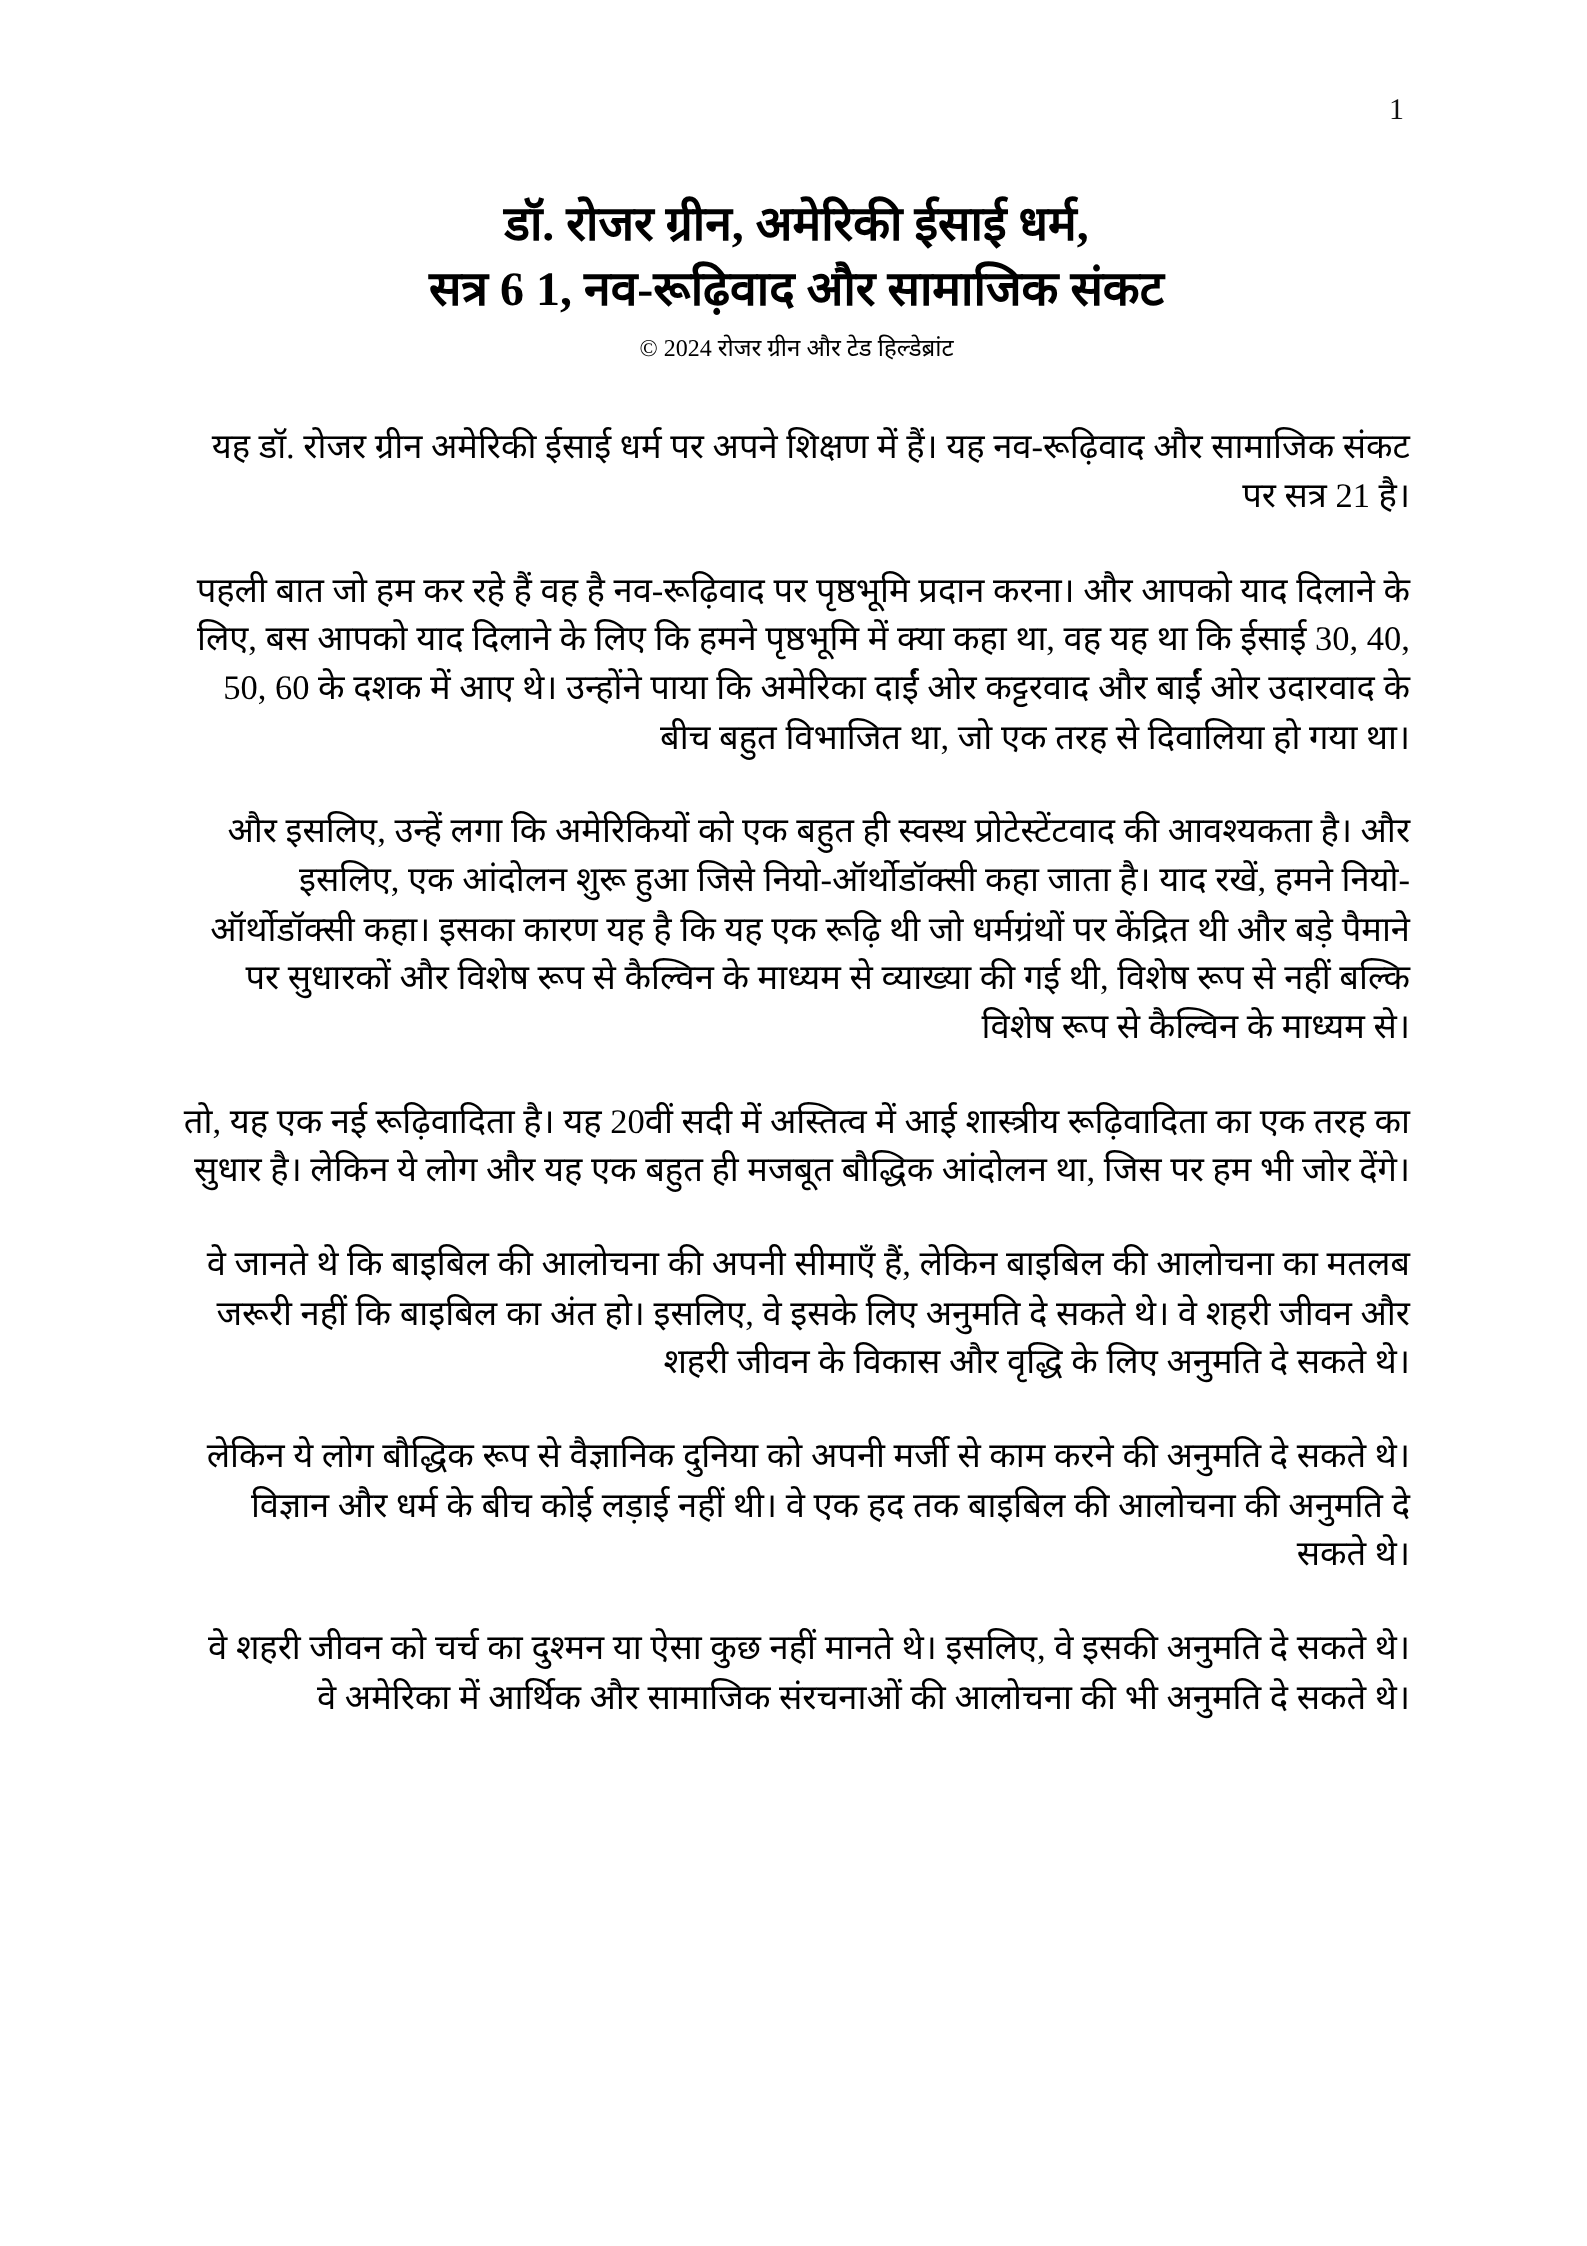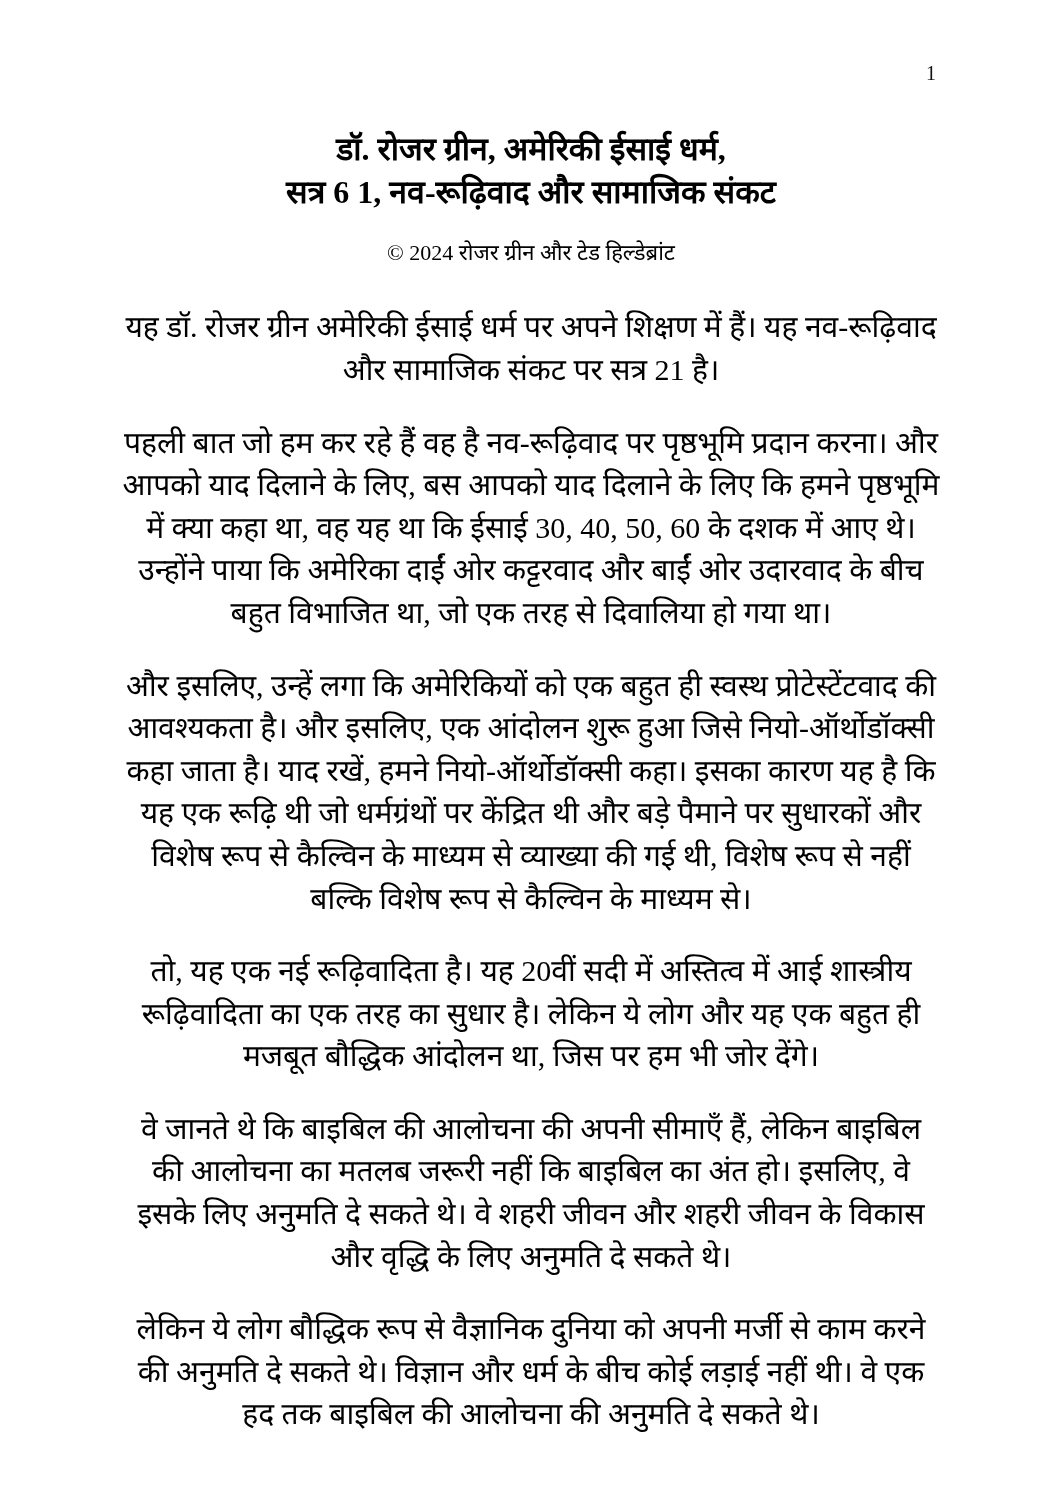--- a/index.html
+++ b/index.html
@@ -26,33 +26,33 @@
     position: absolute;
     top: 128px;
     left: 122px;
     width: 818px;
   }
   .doc-title {
     text-align: center;
     font-weight: bold;
     font-size: 32px;
     line-height: 1.35;
-    margin-bottom: 22px;
+    margin-bottom: 6px;
   }
   .doc-title .title-line { display: block; }
   .copyright {
     text-align: center;
-    font-size: 22px;
+    font-size: 16px;
     margin-bottom: 40px;
   }
   .body-text p {
-    font-size: 30px;
+    font-size: 23px;
     line-height: 1.42;
     margin-bottom: 30px;
-    text-align: center;
+    text-align: right;
   }
 </style>
 </head>
 <body>
 
 <div class="page">
 
   <span class="page-number">1</span>
 
   <div class="content">
@@ -64,16 +64,17 @@
 
     <div class="copyright">© 2024 रोजर ग्रीन और टेड हिल्डेब्रांट</div>
 
     <div class="body-text">
       <p>यह डॉ. रोजर ग्रीन अमेरिकी ईसाई धर्म पर अपने शिक्षण में हैं। यह नव-रूढ़िवाद और सामाजिक संकट पर सत्र 21 है।</p>
       <p>पहली बात जो हम कर रहे हैं वह है नव-रूढ़िवाद पर पृष्ठभूमि प्रदान करना। और आपको याद दिलाने के लिए, बस आपको याद दिलाने के लिए कि हमने पृष्ठभूमि में क्या कहा था, वह यह था कि ईसाई 30, 40, 50, 60 के दशक में आए थे। उन्होंने पाया कि अमेरिका दाईं ओर कट्टरवाद और बाईं ओर उदारवाद के बीच बहुत विभाजित था, जो एक तरह से दिवालिया हो गया था।</p>
       <p>और इसलिए, उन्हें लगा कि अमेरिकियों को एक बहुत ही स्वस्थ प्रोटेस्टेंटवाद की आवश्यकता है। और इसलिए, एक आंदोलन शुरू हुआ जिसे नियो-ऑर्थोडॉक्सी कहा जाता है। याद रखें, हमने नियो-ऑर्थोडॉक्सी कहा। इसका कारण यह है कि यह एक रूढ़ि थी जो धर्मग्रंथों पर केंद्रित थी और बड़े पैमाने पर सुधारकों और विशेष रूप से कैल्विन के माध्यम से व्याख्या की गई थी, विशेष रूप से नहीं बल्कि विशेष रूप से कैल्विन के माध्यम से।</p>
       <p>तो, यह एक नई रूढ़िवादिता है। यह 20वीं सदी में अस्तित्व में आई शास्त्रीय रूढ़िवादिता का एक तरह का सुधार है। लेकिन ये लोग और यह एक बहुत ही मजबूत बौद्धिक आंदोलन था, जिस पर हम भी जोर देंगे।</p>
       <p>वे जानते थे कि बाइबिल की आलोचना की अपनी सीमाएँ हैं, लेकिन बाइबिल की आलोचना का मतलब जरूरी नहीं कि बाइबिल का अंत हो। इसलिए, वे इसके लिए अनुमति दे सकते थे। वे शहरी जीवन और शहरी जीवन के विकास और वृद्धि के लिए अनुमति दे सकते थे।</p>
       <p>लेकिन ये लोग बौद्धिक रूप से वैज्ञानिक दुनिया को अपनी मर्जी से काम करने की अनुमति दे सकते थे। विज्ञान और धर्म के बीच कोई लड़ाई नहीं थी। वे एक हद तक बाइबिल की आलोचना की अनुमति दे सकते थे।</p>
+      <p>वे शहरी जीवन को चर्च का दुश्मन या ऐसा कुछ नहीं मानते थे। इसलिए, वे इसकी अनुमति दे सकते थे। वे अमेरिका में आर्थिक और सामाजिक संरचनाओं की आलोचना की भी अनुमति दे सकते थे।</p>
     </div>
 
   </div>
 </div>
 
 </body></html>

